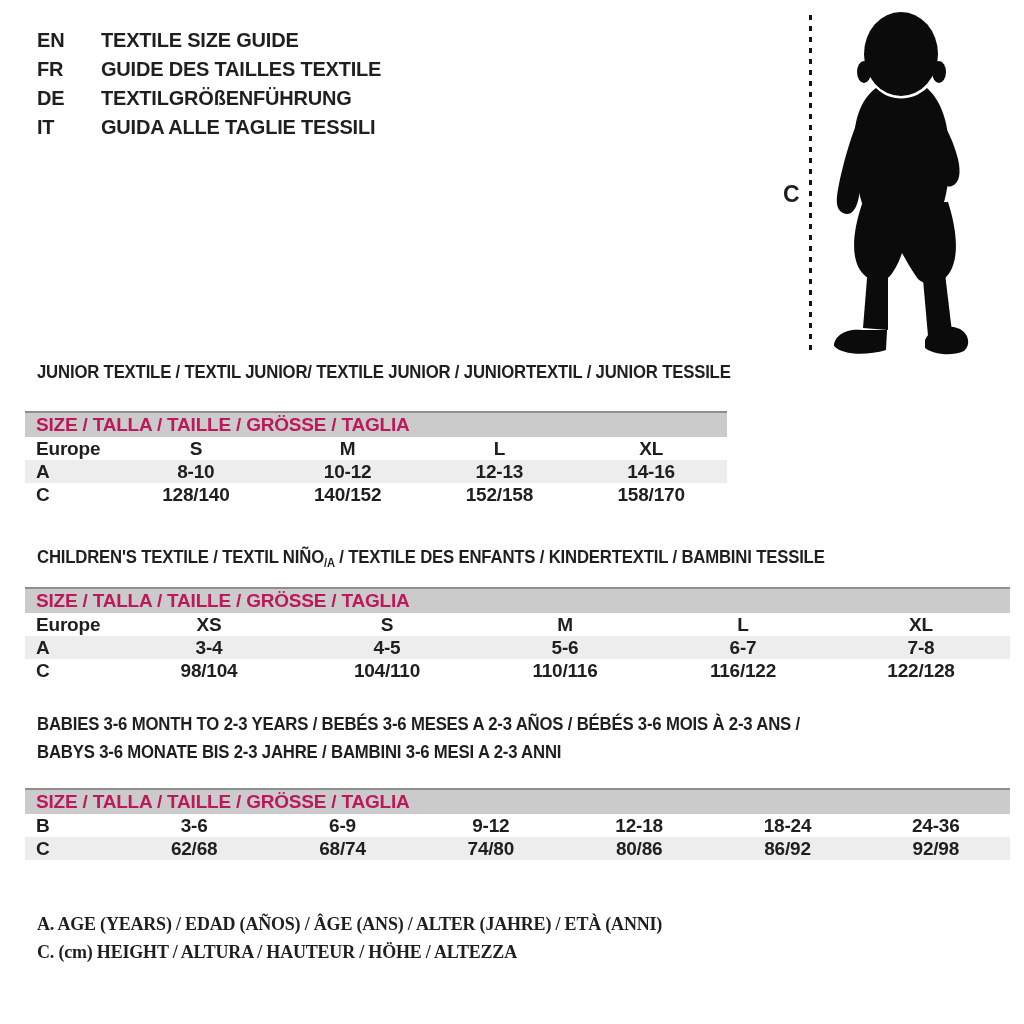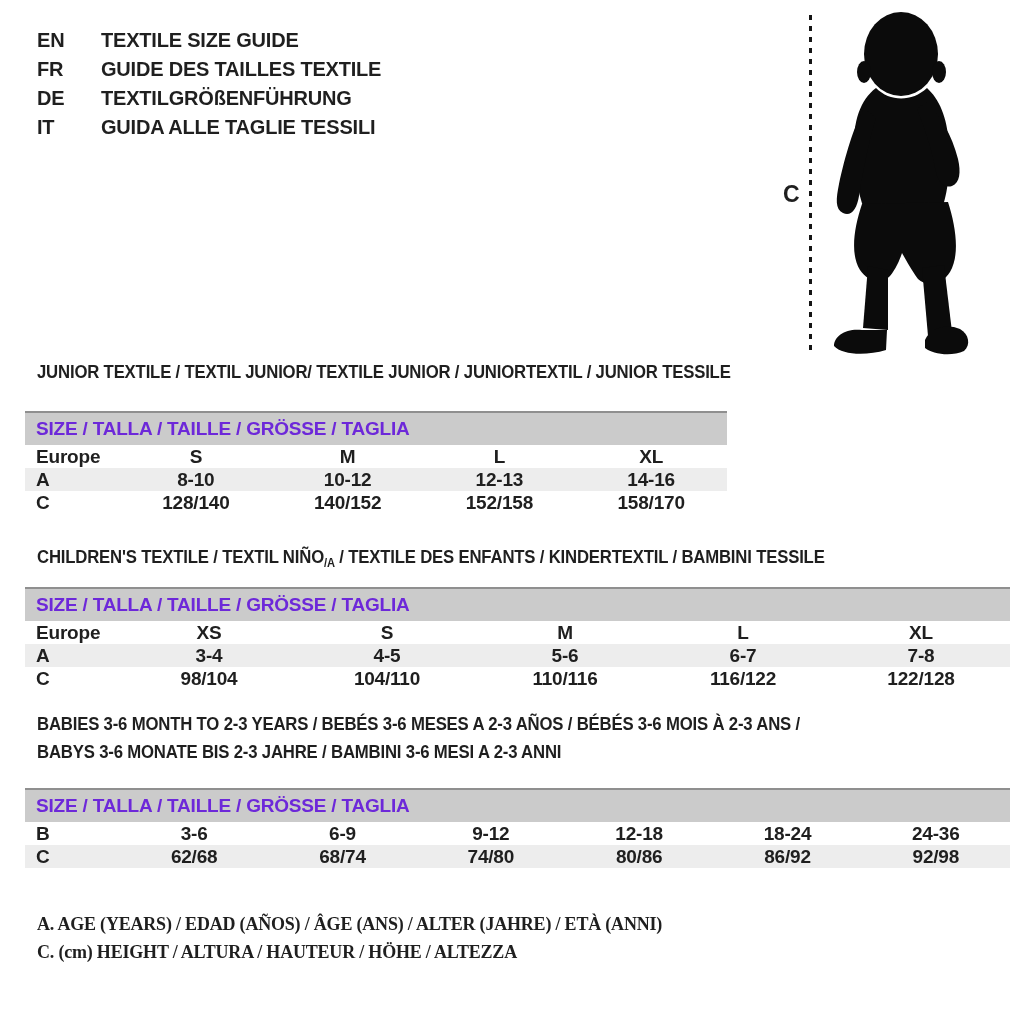--- a/index.html
+++ b/index.html
@@ -21,23 +21,23 @@
   .figure-svg{position:absolute;left:822px;top:8px;width:150px;height:350px;}
   
   .sec-heading{
     position:absolute;left:37px;font-size:18px;white-space:nowrap;
     transform:scaleX(.93);transform-origin:0 0;
   }
   .sub{font-size:12px;vertical-align:-4px;}
   
   .stable{position:absolute;left:25px;}
   .tbar{
-    height:34px;background:#cbcbcb;border-top:2px solid #8f8f8f;
+    height:26px;background:#cbcbcb;border-top:2px solid #8f8f8f;
     display:flex;align-items:center;padding-left:11px;
-    font-size:19px;color:#6d28d9;box-sizing:border-box;
+    font-size:19px;color:#be185d;box-sizing:border-box;
   }
   .trow{display:flex;height:23px;align-items:center;font-size:19px;}
   .trow.shaded{background:#ededed;}
   .tlabel{width:95px;padding-left:11px;box-sizing:border-box;}
   .tcell{flex:1;text-align:center;}
   
   .footnotes{position:absolute;left:37px;top:910px;font-size:18px;}
   .footnote{height:28px;display:flex;align-items:center;font-family:Liberation Serif, serif;}
 </style>
 </head>

